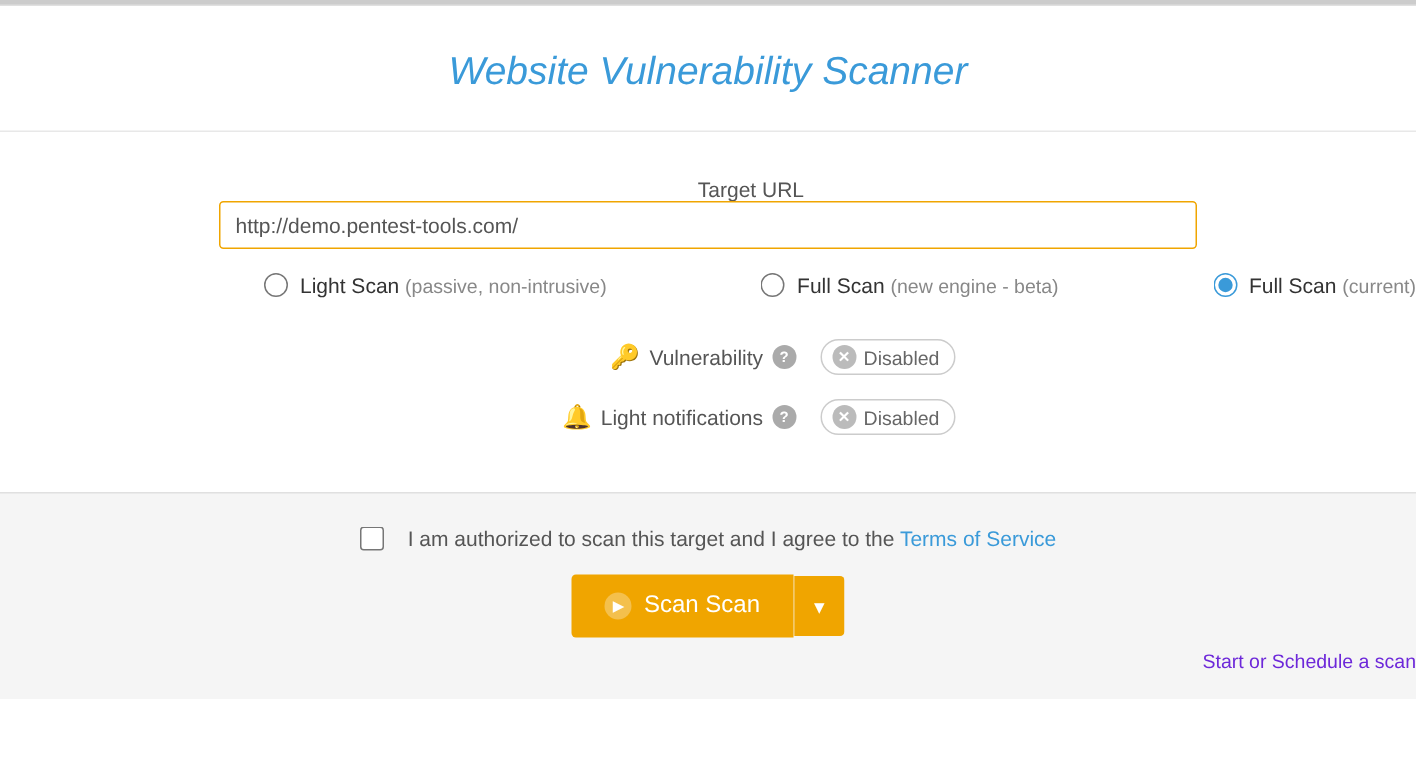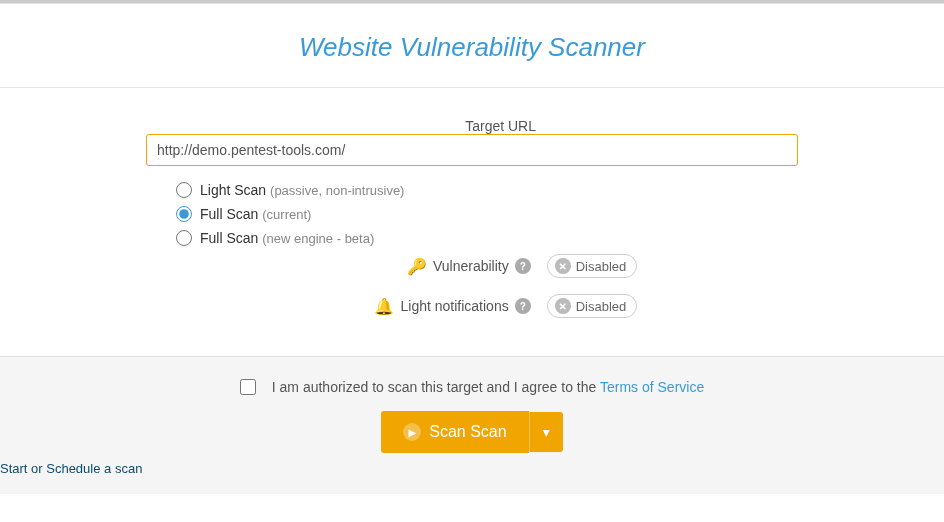--- a/index.html
+++ b/index.html
@@ -50,22 +50,22 @@
       width: 652px;
       padding: 7px 10px;
       border: 1px solid #f0a500;
       border-radius: 3px;
       font-size: 14px;
       color: #555;
       outline: none;
     }
     .scan-options {
       display: flex;
-      flex-direction: column;
       margin-left: 176px;
+      margin-bottom: 20px;
       gap: 8px;
       justify-content: space-between;
     }
     .radio-row {
       display: flex;
       align-items: center;
       gap: 8px;
       font-size: 14px;
     }
     .radio-row input[type="radio"] {
@@ -198,24 +198,24 @@
       background: #f0a500;
       border: none;
       border-left: 1px solid rgba(255,255,255,0.3);
       border-radius: 0 3px 3px 0;
       padding: 12px 13px;
       color: #fff;
       font-size: 14px;
       cursor: pointer;
     }
     .scan-hint {
-      text-align: left;
+      text-align: right;
       margin-top: 8px;
       font-size: 13px;
-      color: #0c4a6e;
+      color: #6d28d9;
     }
   </style>
 </head>
 <body>
 
 <div class="top-border"></div>
 
 <div class="page-title-section">
   <h1 class="page-title">Website Vulnerability Scanner</h1>
 </div>
@@ -229,31 +229,31 @@
 
   <div class="scan-options">
     <div class="radio-row">
       <input type="radio" name="scan-type" id="radio-light" style="">
       <label for="radio-light">
         <span class="radio-label">Light Scan</span>
         <span class="radio-sub">(passive, non-intrusive)</span>
       </label>
     </div>
     <div class="radio-row">
+      <input type="radio" name="scan-type" id="radio-full-beta" style="">
+      <label for="radio-full-beta">
+        <span class="radio-label">Full Scan</span>
+        <span class="radio-sub">(new engine - beta)</span>
+      </label>
+    </div>
+    <div class="radio-row">
       <input type="radio" name="scan-type" id="radio-full" checked="" style="">
       <label for="radio-full">
         <span class="radio-label">Full Scan</span>
         <span class="radio-sub">(current)</span>
-      </label>
-    </div>
-    <div class="radio-row">
-      <input type="radio" name="scan-type" id="radio-full-beta" style="">
-      <label for="radio-full-beta">
-        <span class="radio-label">Full Scan</span>
-        <span class="radio-sub">(new engine - beta)</span>
       </label>
     </div>
   </div>
 
   <div class="option-row">
     <div class="option-label-area">
       <span class="icon-key">🔑</span>
       <span>Vulnerability</span>
       <span class="help-icon">?</span>
     </div>

